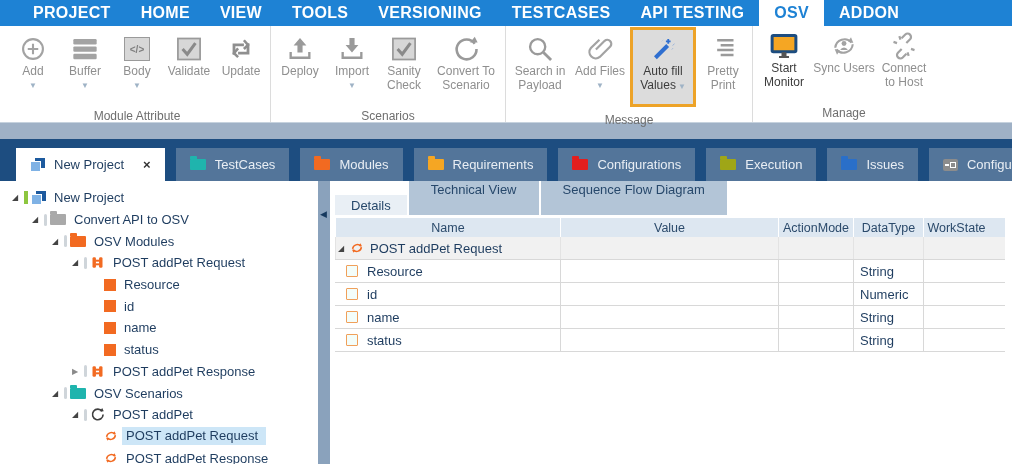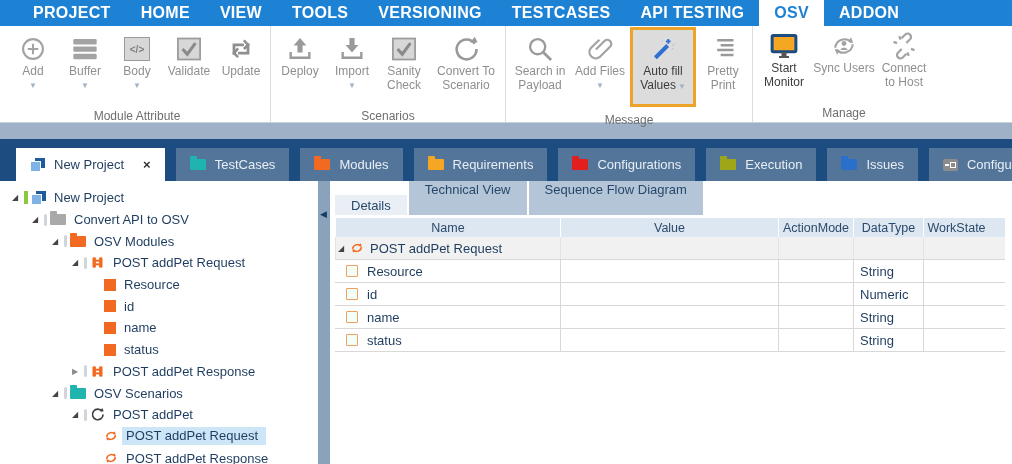--- a/index.html
+++ b/index.html
@@ -68,21 +68,21 @@
   .lvl0{padding-left:2px}.lvl1{padding-left:22px}.lvl2{padding-left:42px}.lvl3{padding-left:62px}.lvl4{padding-left:82px}
 
   
   .splitter { width:12px; background:#8aa2bc; position:relative; }
   .splitter .arrow { position:absolute; top:28px; left:2px; font-size:9px; color:#16395e; }
 
   
   .rpanel { flex:1; display:flex; flex-direction:column; overflow:hidden; }
   .vtabs { height:34px; display:flex; align-items:flex-end; padding-left:5px; }
   .vtab { background:#b3c5d7; color:#27486b; font-size:13px; display:flex; align-items:center;
-    justify-content:center; height:52px; padding:0 16px; margin-right:2px; }
+    justify-content:center; height:52px; padding:0 22px; margin-right:2px; }
   .vtab.active { background:#e9eff5; height:20px; padding:10px 16px; }
   .grid { margin:3px 7px 0 5px; font-size:13px; color:#1e3c5f; }
   .gr { display:flex; }
   .gc { border-left:1px solid #d8d8d8; }
   .gc.first { border-left:1px solid transparent; }
   .ghead { background:#dde7f1; color:#2b4a6b; font-size:12.5px; }
   .ghead .gc { height:19px; display:flex; align-items:center; justify-content:center; border-left:1px solid #fff; }
   .c-name{width:225px}.c-value{width:218px}.c-action{width:75px}.c-dtype{width:70px}.c-wstate{width:66px}
   .grow { border-bottom:1px solid #d8d8d8; }
   .grow .gc { height:22px; display:flex; align-items:center; padding:0 6px; }

